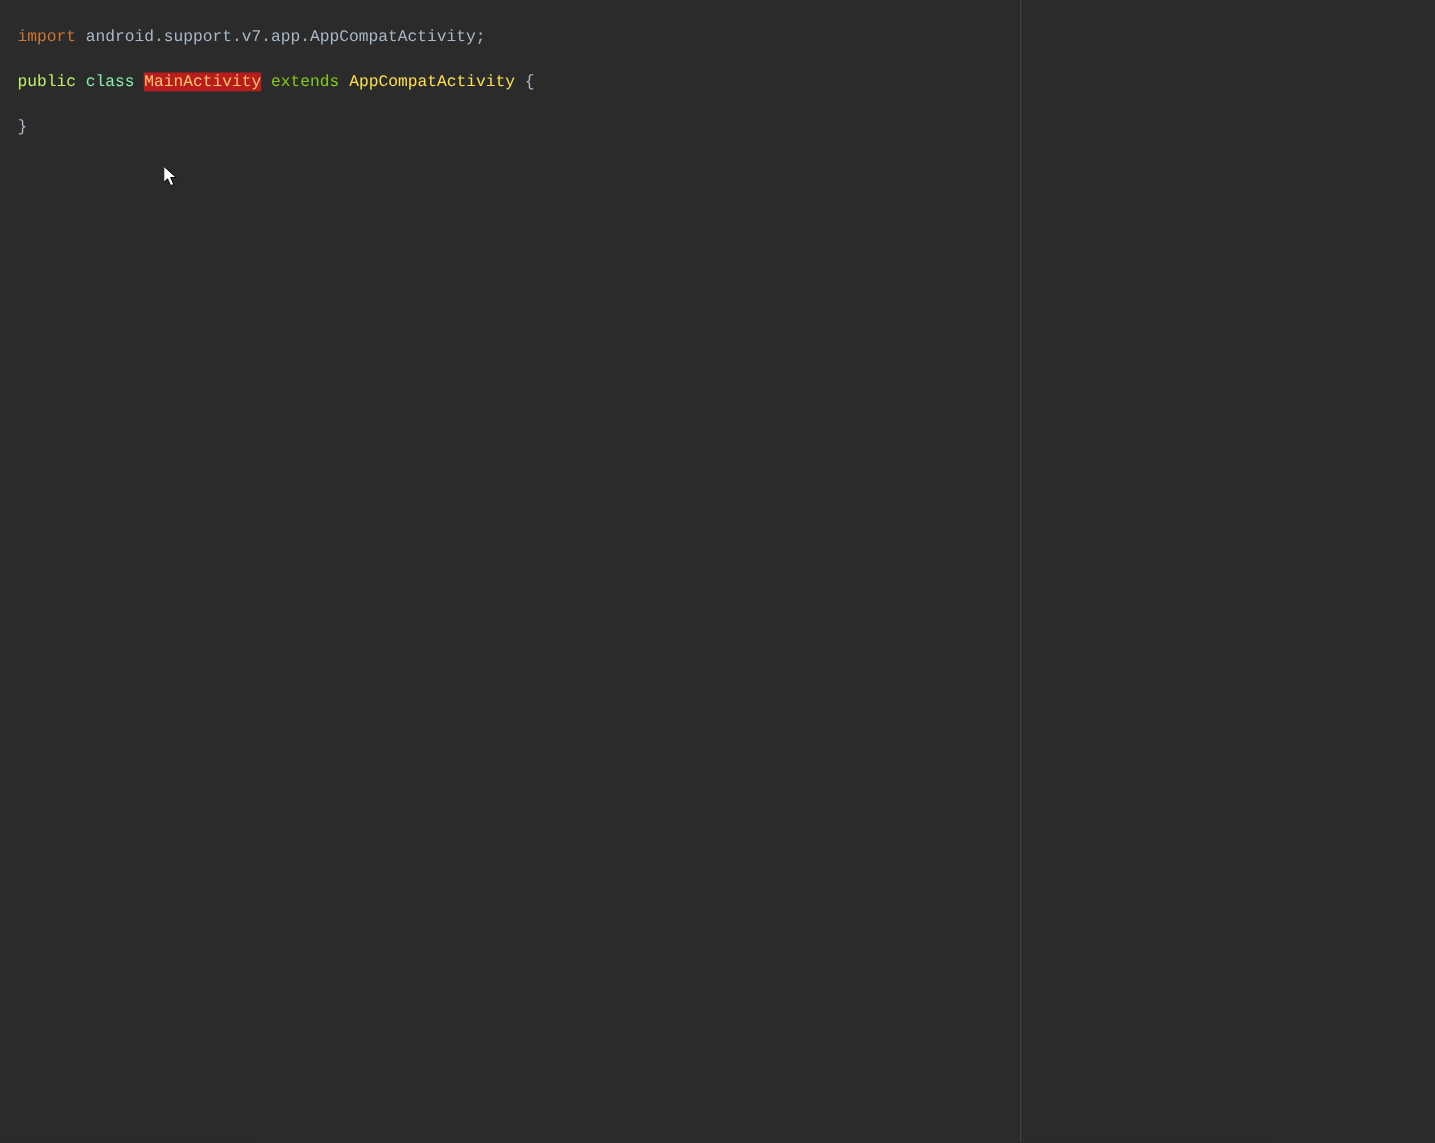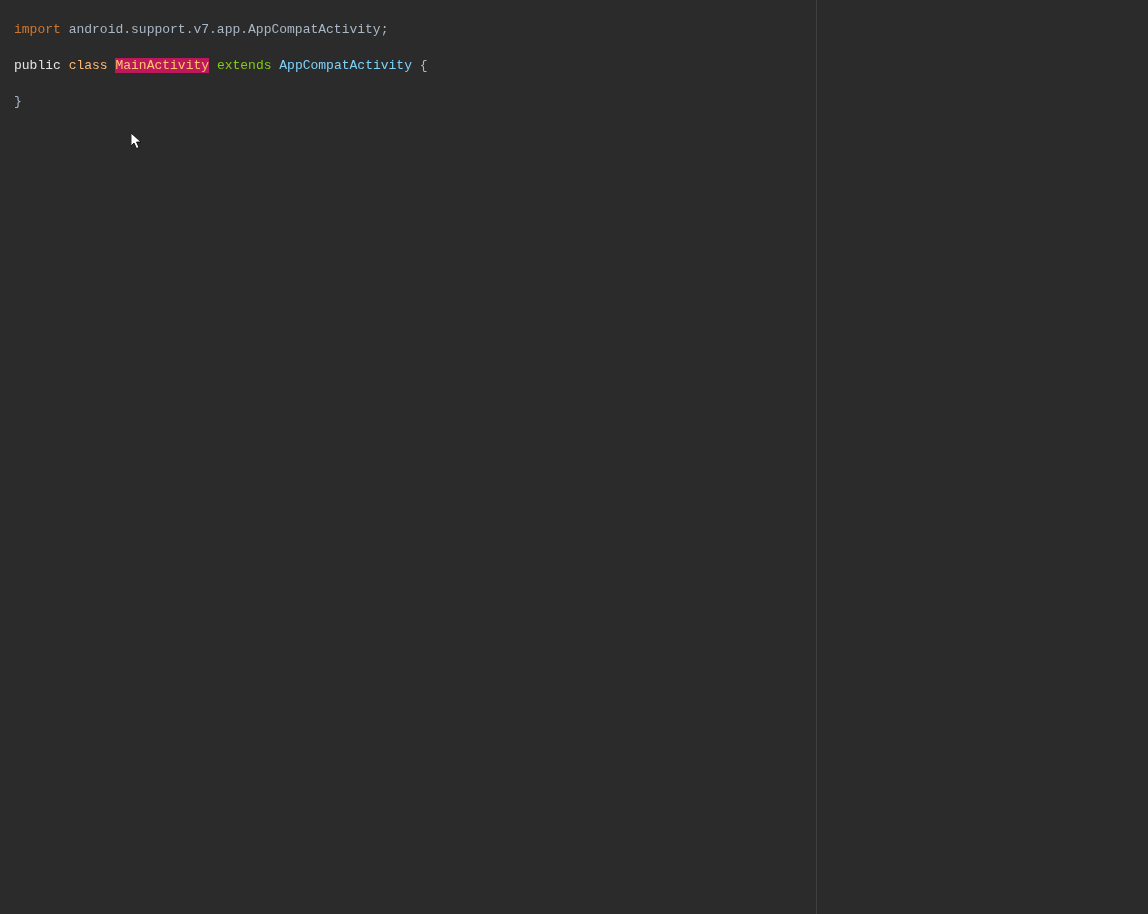--- a/index.html
+++ b/index.html
@@ -51,38 +51,38 @@
       white-space: pre;
     }
     .code-line {
       height: 18px;
       display: block;
     }
     .kw-import {
       color: #cc7832;
     }
     .kw-modifier {
-      color: #e5e5e5;
+      color: #bef264;
     }
     .kw-class {
-      color: #fdba74;
+      color: #86efac;
     }
     .kw-extends {
       color: #84cc16;
     }
     .pkg {
       color: #a9b7c6;
     }
     .classname-highlight {
       color: #ffc66d;
-      background: #be185d;
+      background: #b91c1c;
       padding: 0px 0;
     }
     .type {
-      color: #7dd3fc;
+      color: #fde047;
       margin-top: 40px;
     }
     .brace {
       color: #a9b7c6;
     }
     .semi {
       color: #a9b7c6;
     }
     .cursor-pointer {
       position: absolute;

